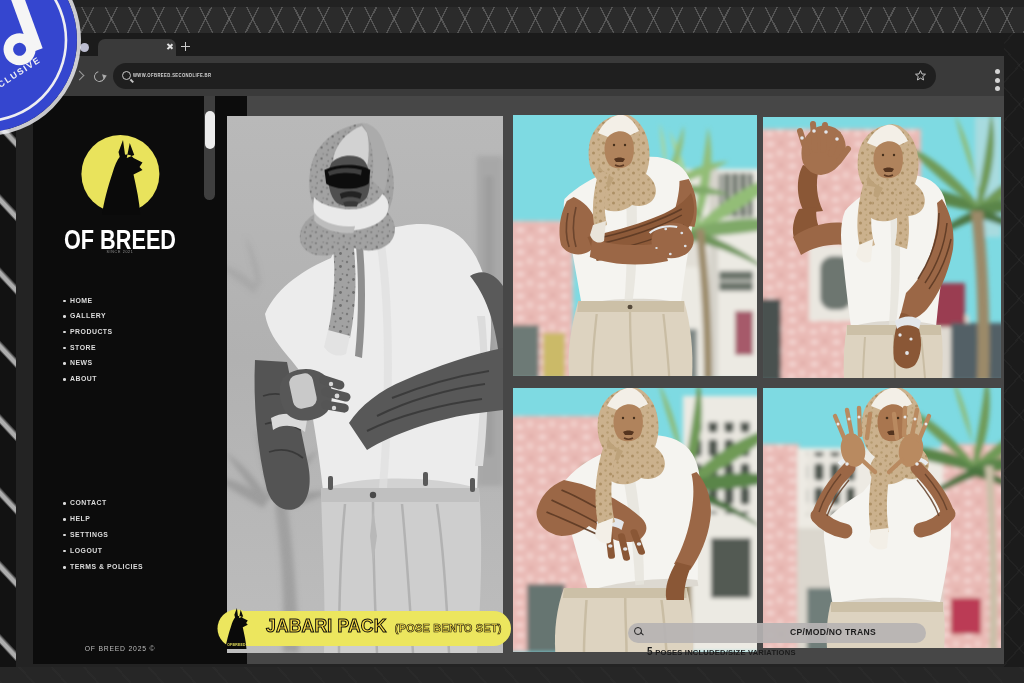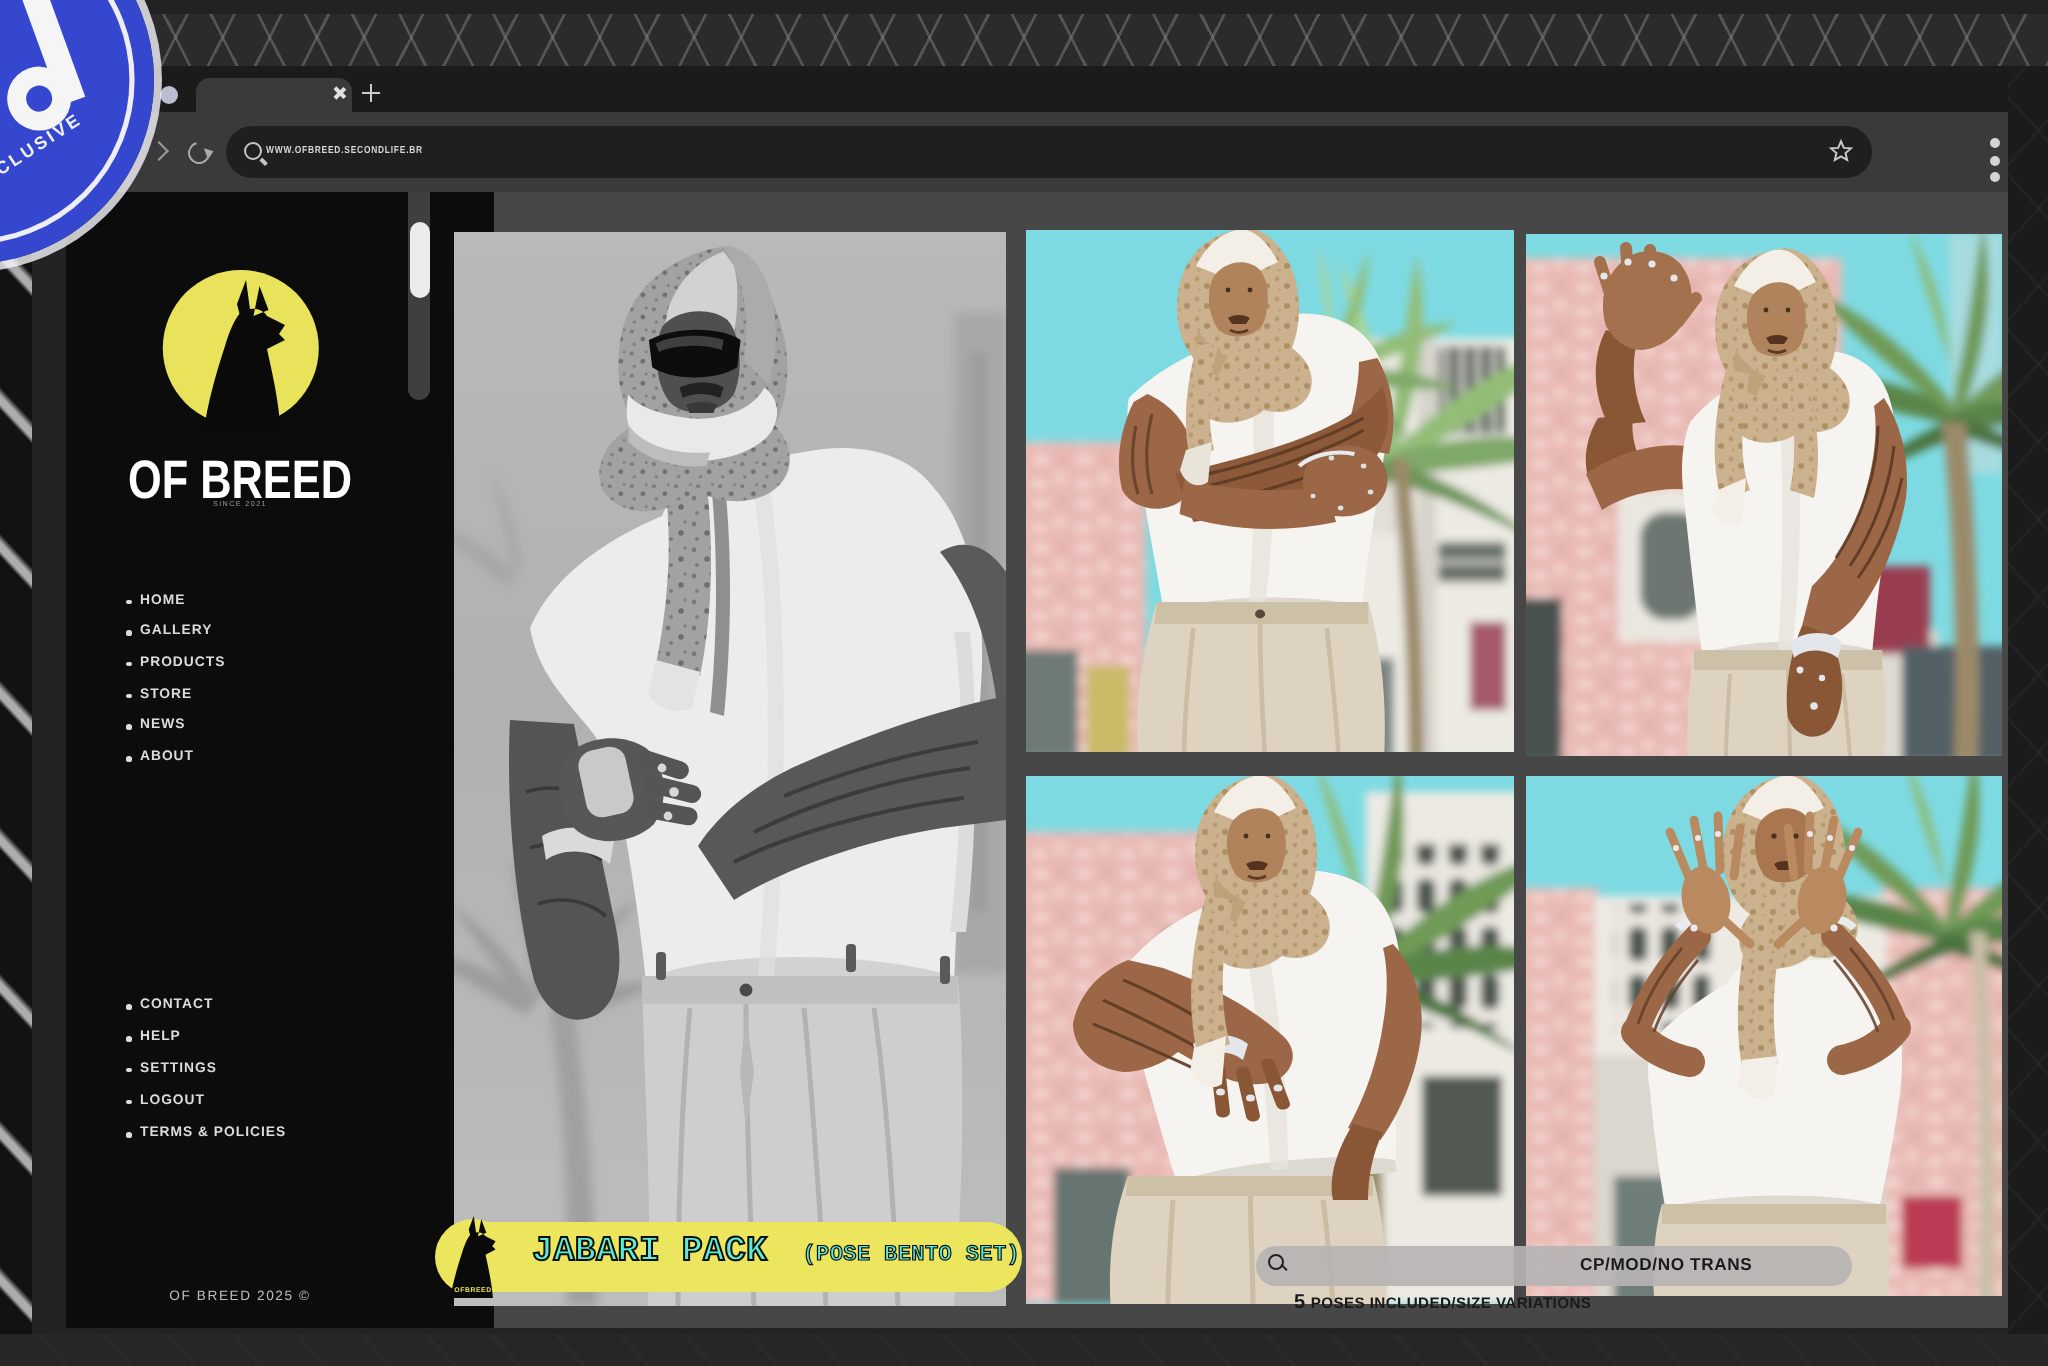--- a/index.html
+++ b/index.html
@@ -671,21 +671,21 @@
     </svg></div>
 
       <div class="abs" style="left:195px;top:514.5px;width:283px;height:35.5px;background:#ece65e;border-radius:18px;"></div>
       <div class="abs" style="left:183.5px;top:511px;width:39px;height:42px;">
         <svg width="39" height="42" viewBox="0 0 39 42">
           <circle cx="19.5" cy="21.5" r="19" fill="#ece65e"></circle>
           <path fill="#0a0a0a" transform="translate(1.4,1) scale(.42)" d="M38,16 L44,0 L47,22 L40,24 Z M53,4 L49,24 L59,20 Z M40,22 C46,18 54,18 58,24 L70,30 L66,36 L70,40 L58,46 C62,64 66,82 67,100 L16,100 C18,84 24,62 30,44 C33,34 36,27 40,22 Z"></path>
           <text x="19.5" y="39" text-anchor="middle" fill="#e8e25a" font-size="3.4" font-weight="bold" letter-spacing=".3">OFBREED</text>
         </svg>
       </div>
-      <div class="abs" style="left:233px;top:520px;color:#5eead4;font-size:17.5px;font-weight:bold;letter-spacing:.2px;white-space:nowrap;font-family:Liberation Mono, monospace;">
+      <div class="abs" style="left:233px;top:520px;color:#fde047;font-size:17.5px;font-weight:bold;letter-spacing:.2px;white-space:nowrap;">
         <span style="-webkit-text-stroke:1px #0d0d0d;">JABARI PACK</span>
         <span style="font-size:11px;-webkit-text-stroke:.6px #0d0d0d;">&nbsp;(POSE BENTO SET)</span>
       </div>
 
       <div class="abs" style="left:595px;top:527.3px;width:298px;height:20px;background:rgba(182,179,179,.92);border-radius:10px;"></div>
       <div class="abs" style="left:601px;top:531px;width:9px;height:9px;">
         <div class="abs" style="width:6px;height:6px;border:1.2px solid #222;border-radius:50%;"></div>
         <div class="abs" style="left:6px;top:6px;width:3.5px;height:1.3px;background:#222;transform:rotate(45deg);"></div>
       </div>
       <div class="abs" style="left:614px;top:529.5px;color:#1a1a1a;font-size:10px;font-weight:bold;margin-top:20px;">5 <span style="font-size:7.6px;letter-spacing:.2px;">POSES INCLUDED/SIZE VARIATIONS</span></div>

